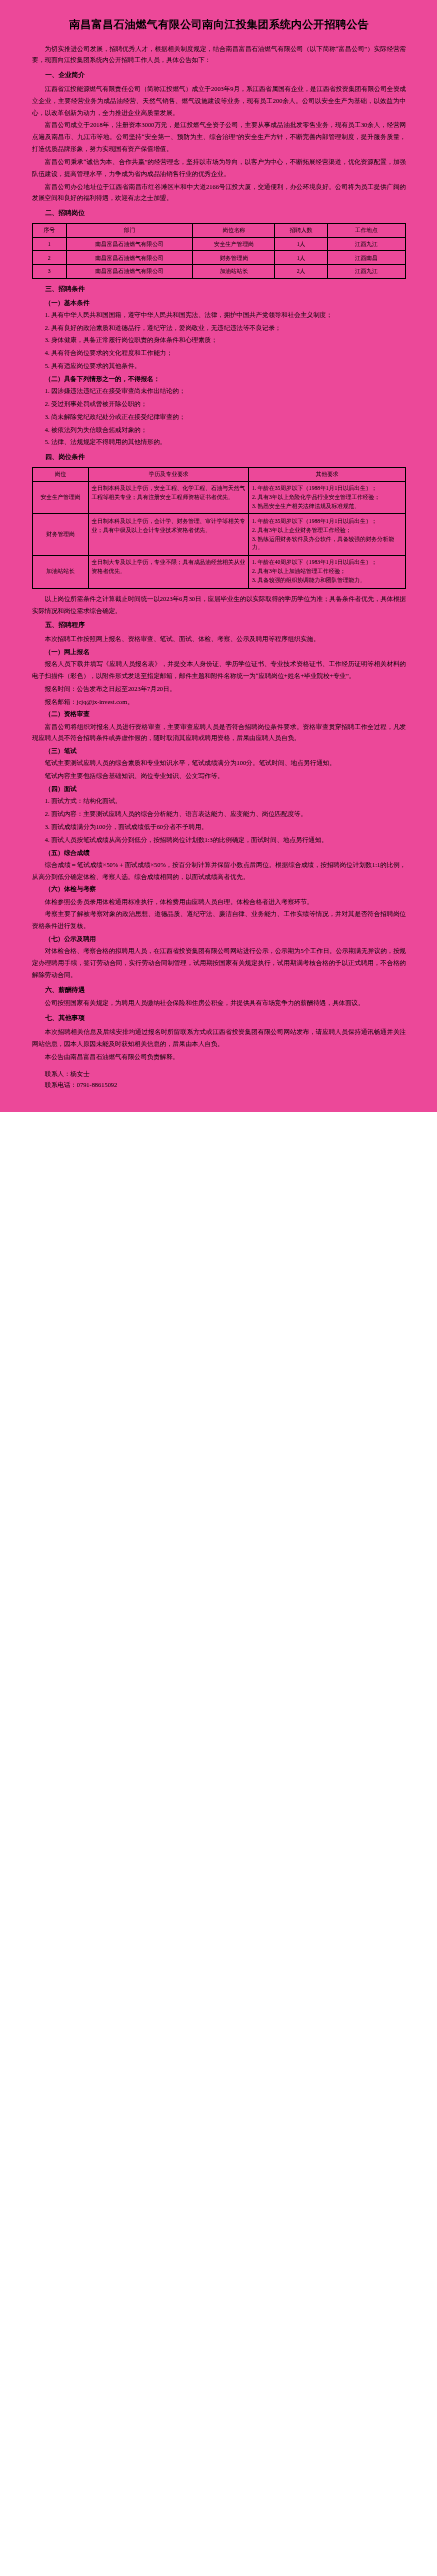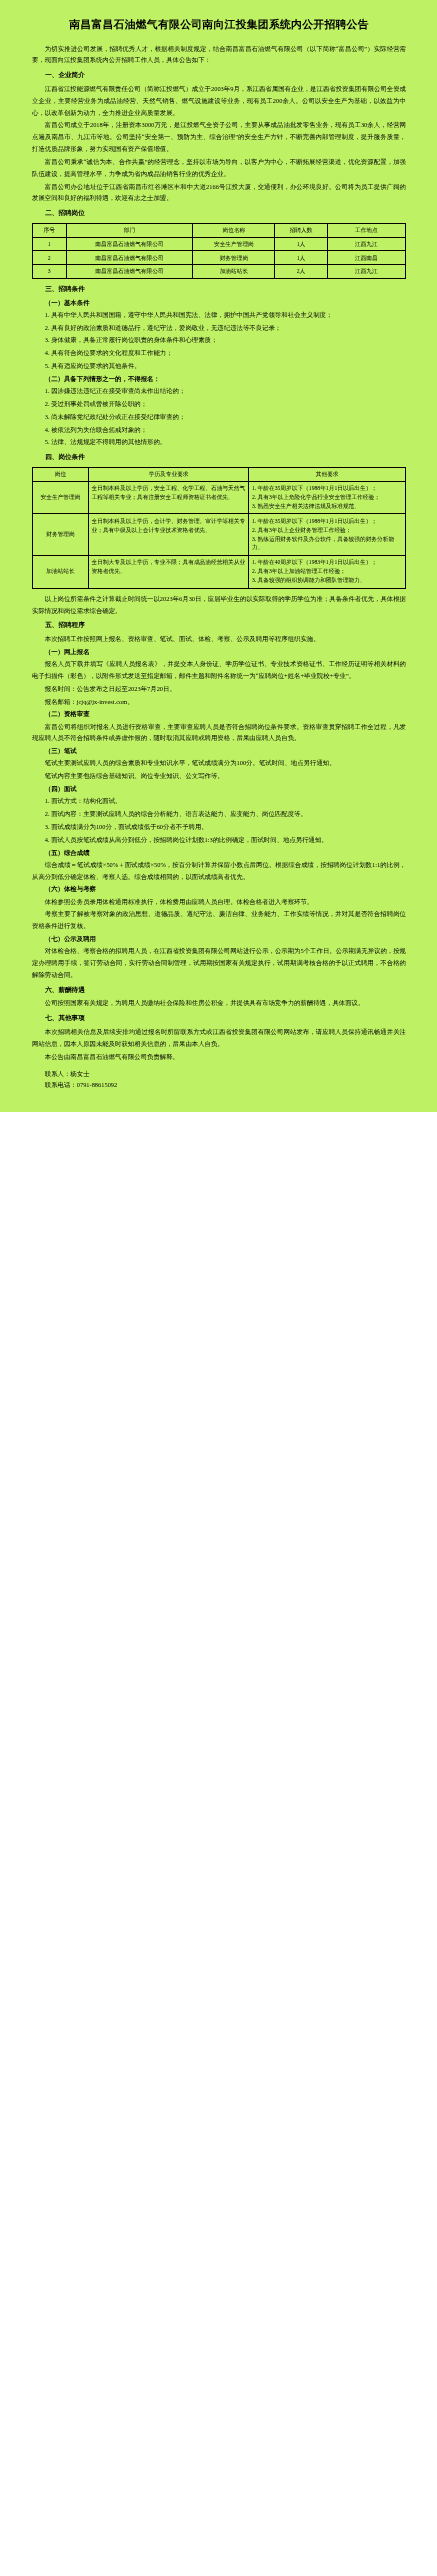--- a/index.html
+++ b/index.html
@@ -9,21 +9,21 @@
   }
   body {
     width: 438px;
     font-family: "Liberation Serif", serif;
     color: #000000;
   }
   .page {
     width: 438px;
     box-sizing: border-box;
     padding: 13.4px 32px 20.6px 32px;
-    background: #bef264;
+    background: #ec4899;
   }
   .doc-title {
     text-align: center;
     font-size: 10.8px;
     font-weight: bold;
     line-height: 1.55;
     letter-spacing: 0.3px;
     margin: 3.1px 0 9.3px 0;
     color: #000;
   }

